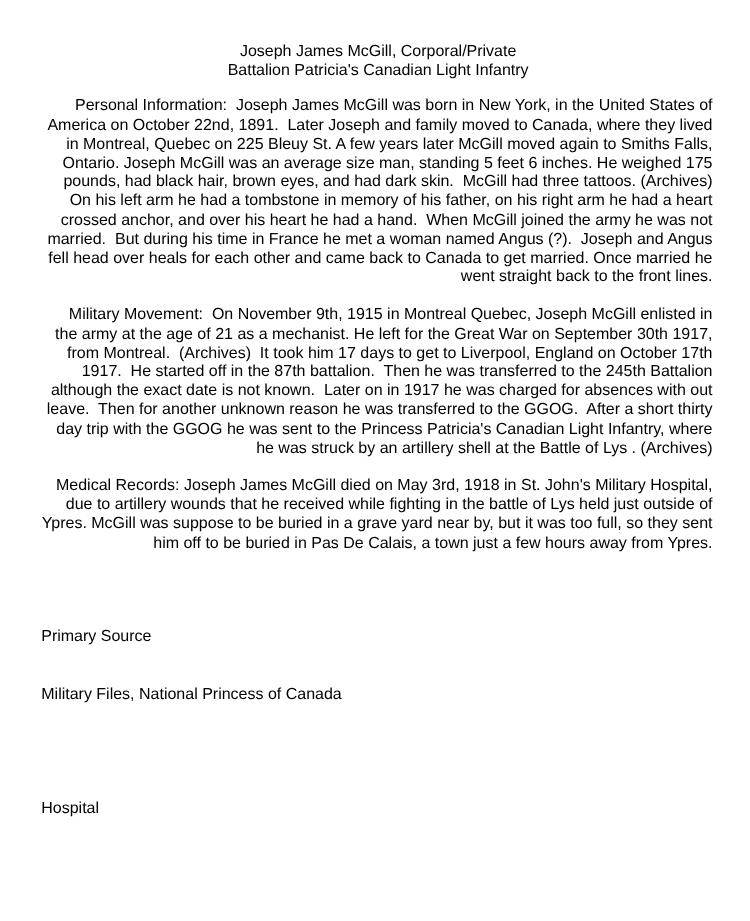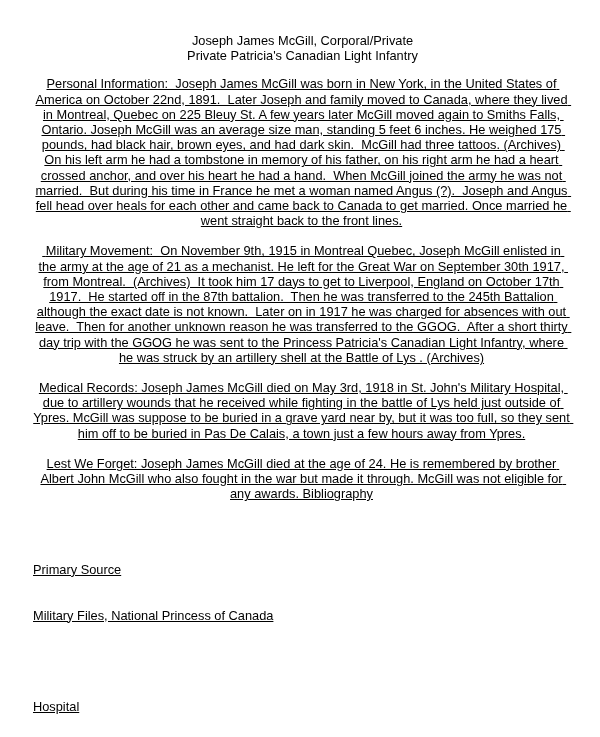--- a/index.html
+++ b/index.html
@@ -34,65 +34,62 @@
   .doc-title .title-line {
     display: block;
   }
   .body-block {
     margin-top: 13px;
   }
   p.para {
     font-size: 12.8px;
     line-height: 15.2px;
     margin: 0 0 15px 0;
-    text-align: center;
+    text-align: right;
     width: 537px;
     white-space: pre-wrap;
-    text-decoration: underline;
   }
   p.para.tight {
     margin-bottom: 0;
   }
   .refs {
     margin-top: 30px;
   }
   .ref-group {
     font-size: 12.8px;
     line-height: 15.2px;
     margin: 0 0 15px 0;
     width: 537px;
     white-space: pre-wrap;
   }
   .ref-group:last-child {
     margin-bottom: 0;
   }
   .ref-line {
     display: block;
-    text-decoration: underline;
   }
 </style>
 </head>
 <body>
 
 <div class="page">
 
   <div class="doc-title">
     <span class="title-line">Joseph James McGill, Corporal/Private</span>
-    <span class="title-line">Private Patricia's Canadian Light Infantry</span>
+    <span class="title-line">Battalion Patricia's Canadian Light Infantry</span>
   </div>
 
   <div class="body-block">
 
     <p class="para">Personal Information:  Joseph James McGill was born in New York, in the United States of America on October 22nd, 1891.  Later Joseph and family moved to Canada, where they lived in Montreal, Quebec on 225 Bleuy St. A few years later McGill moved again to Smiths Falls, Ontario. Joseph McGill was an average size man, standing 5 feet 6 inches. He weighed 175 pounds, had black hair, brown eyes, and had dark skin.  McGill had three tattoos. (Archives) On his left arm he had a tombstone in memory of his father, on his right arm he had a heart crossed anchor, and over his heart he had a hand.  When McGill joined the army he was not married.  But during his time in France he met a woman named Angus (?).  Joseph and Angus fell head over heals for each other and came back to Canada to get married. Once married he went straight back to the front lines.</p>
 
     <p class="para"> Military Movement:  On November 9th, 1915 in Montreal Quebec, Joseph McGill enlisted in the army at the age of 21 as a mechanist. He left for the Great War on September 30th 1917, from Montreal.  (Archives)  It took him 17 days to get to Liverpool, England on October 17th 1917.  He started off in the 87th battalion.  Then he was transferred to the 245th Battalion although the exact date is not known.  Later on in 1917 he was charged for absences with out leave.  Then for another unknown reason he was transferred to the GGOG.  After a short thirty day trip with the GGOG he was sent to the Princess Patricia's Canadian Light Infantry, where he was struck by an artillery shell at the Battle of Lys . (Archives)</p>
 
     <p class="para">Medical Records: Joseph James McGill died on May 3rd, 1918 in St. John's Military Hospital, due to artillery wounds that he received while fighting in the battle of Lys held just outside of Ypres. McGill was suppose to be buried in a grave yard near by, but it was too full, so they sent him off to be buried in Pas De Calais, a town just a few hours away from Ypres.</p>
 
-    <p class="para tight">Lest We Forget: Joseph James McGill died at the age of 24. He is remembered by brother Albert John McGill who also fought in the war but made it through. McGill was not eligible for any awards. Bibliography</p>
 
   </div>
 
   <div class="refs">
 
     <div class="ref-group">
       <span class="ref-line">Primary Source</span>
       <span class="ref-line">Military Files, National Princess of Canada</span>
     </div>
 

